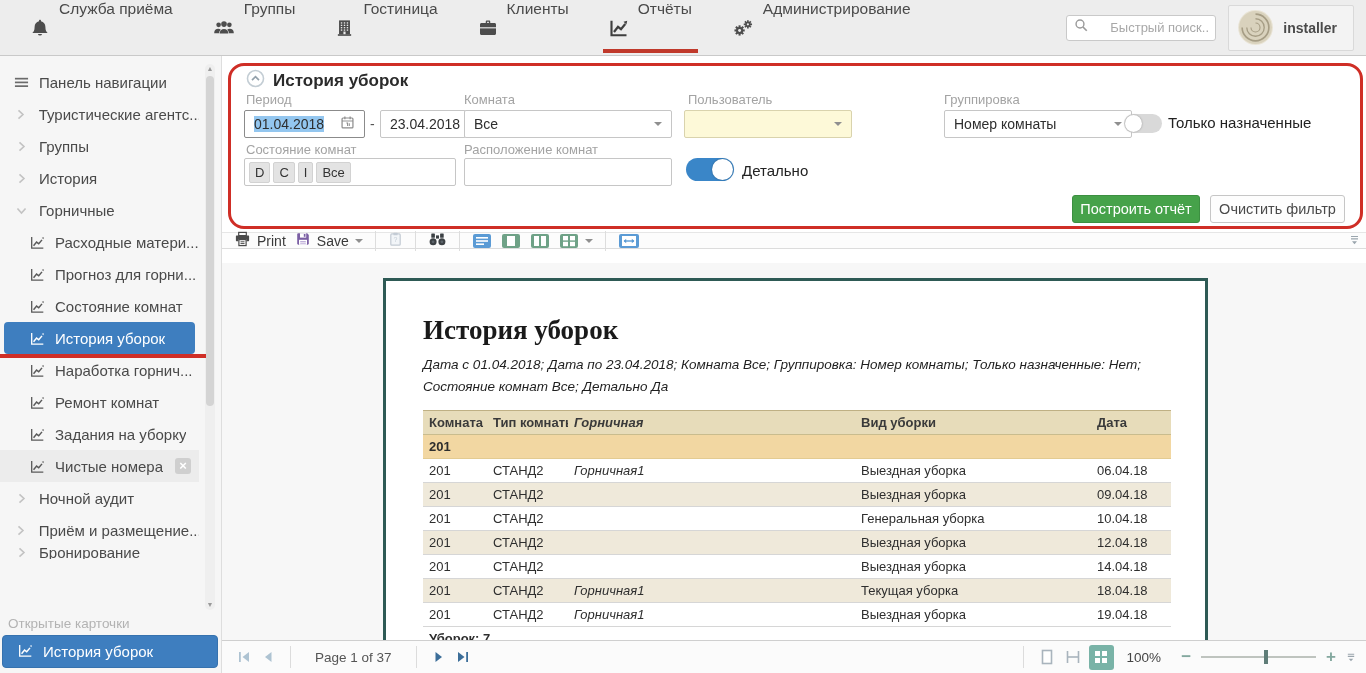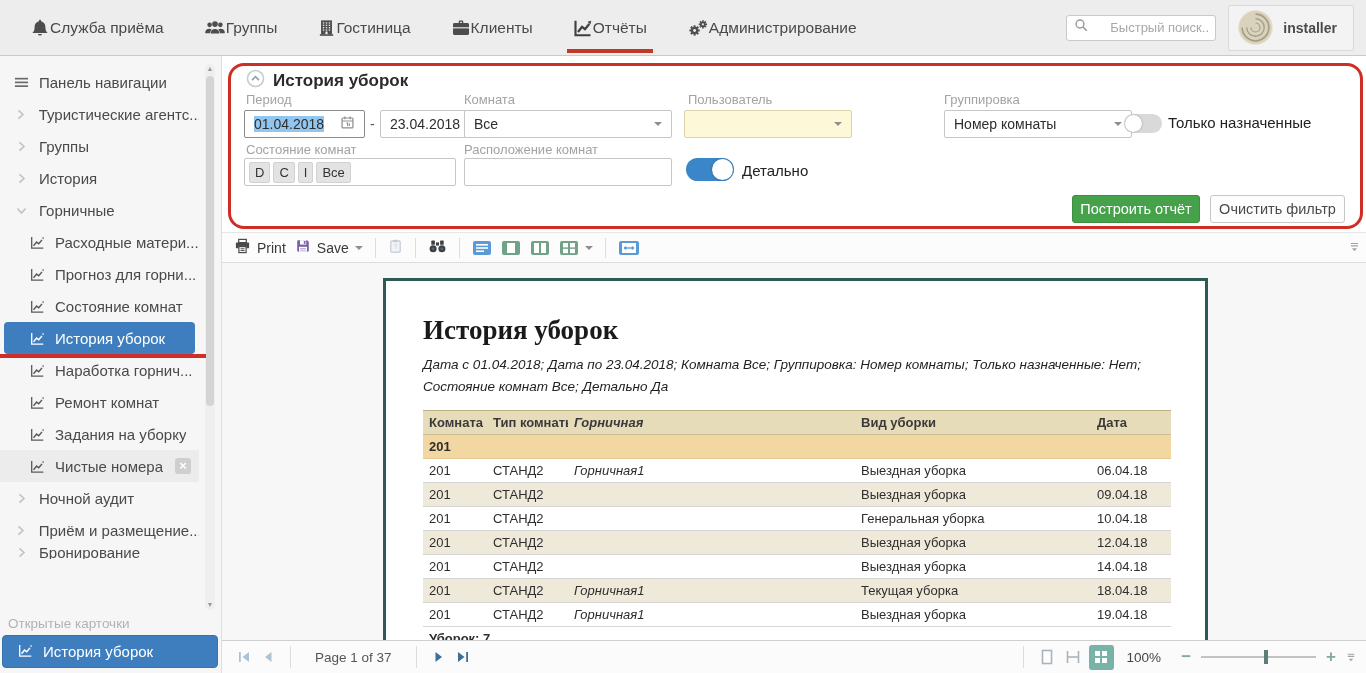--- a/index.html
+++ b/index.html
@@ -4,21 +4,21 @@
 <style>
   * { box-sizing: border-box; margin: 0; padding: 0; }
   html,body { width:1366px; height:673px; overflow:hidden; background:#fff;
               font-family:"Liberation Sans", sans-serif; }
   .app { position:relative; width:1366px; height:673px; background:#fff; }
 
   
   .topnav { position:absolute; top:0; left:0; right:0; height:56px; background:#ededed;
             border-bottom:1px solid #c9c9c9; display:flex; align-items:center; z-index:5; }
   .menu { display:flex; align-items:center; margin-left:30px; height:100%; }
-  .nav-item { position:relative; display:flex; align-items:center; height:100%;
+  .nav-item { position:relative; display:flex; gap:9px; height:100%;
               margin-right:40px; cursor:pointer; }
   .nav-item .icon { display:flex; align-items:center; }
   .nav-label { font-size:15.5px; color:#4a4a4a; white-space:nowrap; }
   .nav-item.active::after { content:""; position:absolute; left:-6px; right:-6px; bottom:2px;
               height:4px; background:#c0392b; }
   .top-right { margin-left:auto; display:flex; align-items:center; }
   .search { width:150px; height:26px; background:#fff; border:1px solid #c9c9c9; border-radius:3px;
             display:flex; align-items:center; padding:0 7px; gap:21px; margin-right:12px; }
   .search input { border:none; outline:none; width:100%; font-size:13px; color:#777;
             font-family:"Liberation Sans",sans-serif; background:transparent; }
@@ -82,21 +82,21 @@
   .toggle.off .knob { width:17px; height:17px; top:1px; left:1px; }
   .toggle.on { width:48px; height:23px; background:#3a86c8; }
   .toggle.on .knob { width:21px; height:21px; top:1px; right:1px; }
   .tog-label { position:absolute; font-size:15px; color:#222; white-space:nowrap; }
   .btn { position:absolute; height:28px; border-radius:3px; font-size:14.5px; text-align:center;
          line-height:27px; cursor:pointer; font-family:"Liberation Sans",sans-serif; }
   .btn.green { background:#46a24a; border:1px solid #3c8f41; color:#fff; }
   .btn.plain { background:#fdfdfd; border:1px solid #c6c6c6; color:#4a4a4a; }
 
   
-  .toolbar { position:absolute; top:176px; left:0; right:0; height:31px; background:#fcfcfc;
+  .toolbar { position:absolute; top:176px; left:0; right:0; height:17px; background:#fcfcfc;
              border-top:1px solid #e6e6e6; border-bottom:1px solid #dcdcdc; display:flex;
              align-items:center; padding-left:12px; gap:9px; }
   .tbtn { display:flex; align-items:center; gap:6px; font-size:14px; color:#3a3a3a; cursor:pointer; }
   .tsep { width:1px; height:20px; background:#ddd; margin:0 3px; }
   .tcaret { width:0; height:0; border:4px solid transparent; border-top-color:#8f8f8f; margin-top:4px; }
   .toolbar-right { margin-left:auto; margin-right:6px; }
 
   
   .viewer { position:absolute; top:207px; left:0; right:0; bottom:33px; background:#f7f7f7; overflow:hidden; }
   .page { position:absolute; left:161px; top:15px; width:825px; height:620px; background:#fff;

